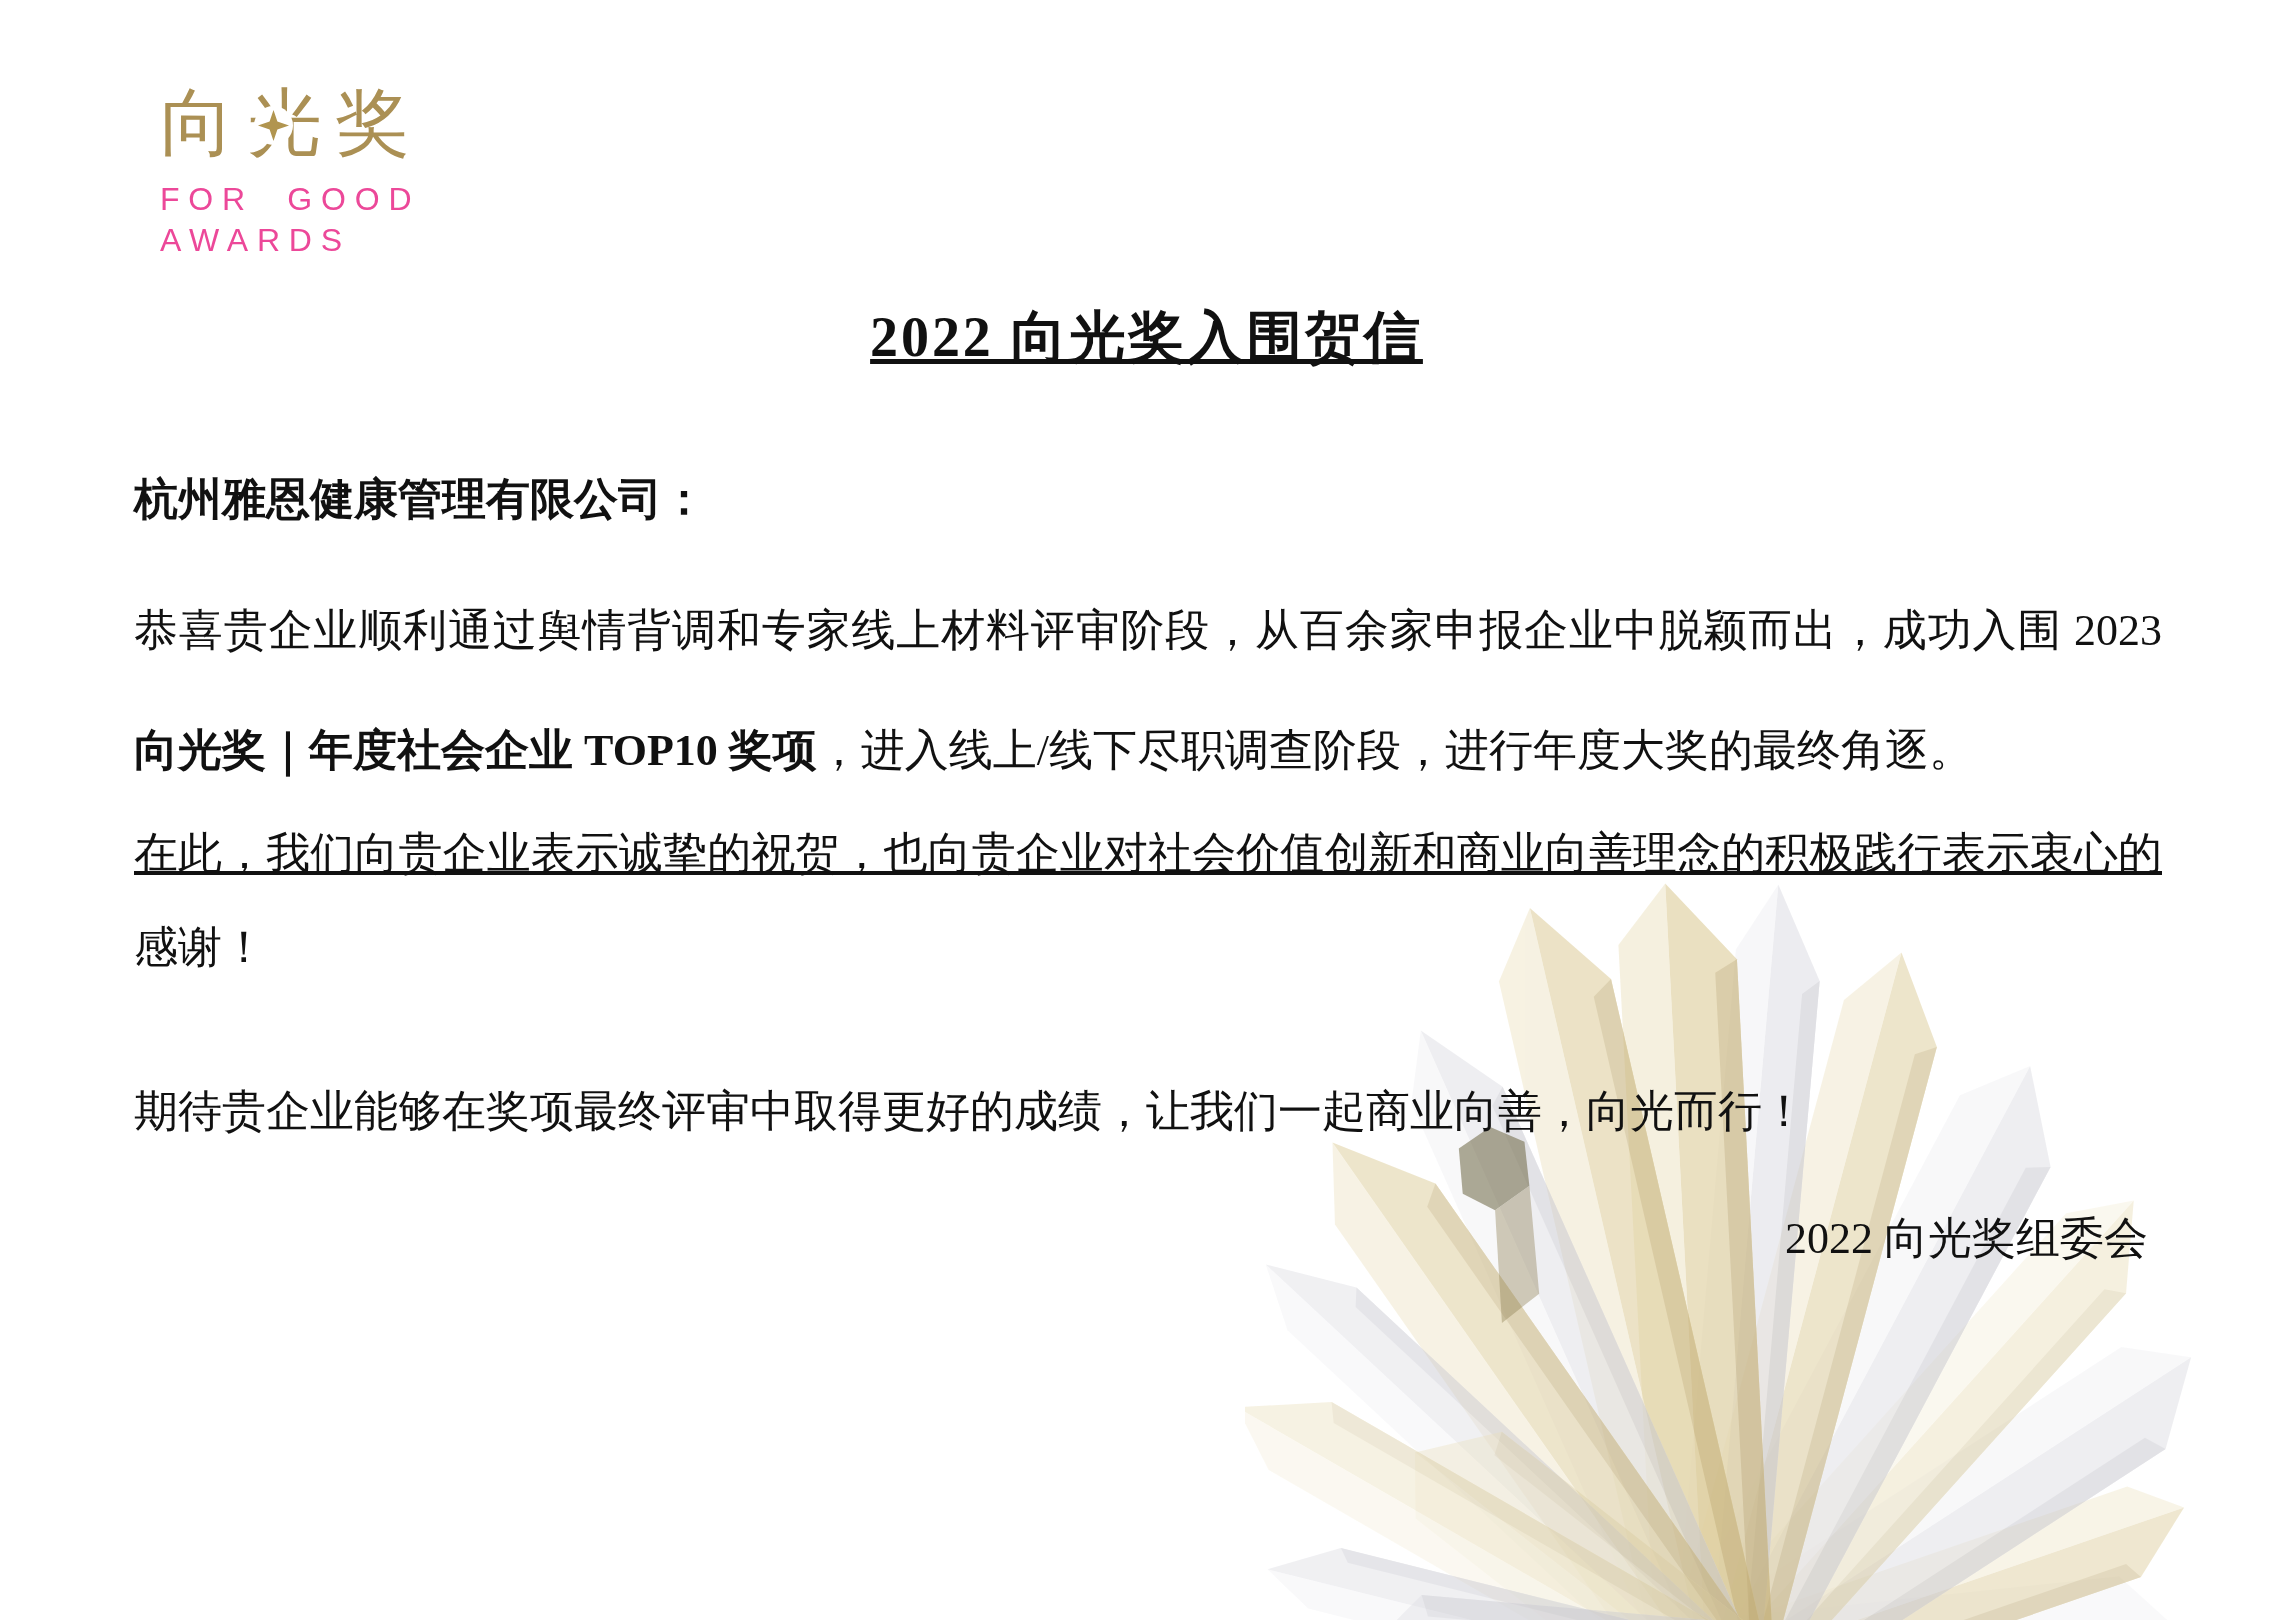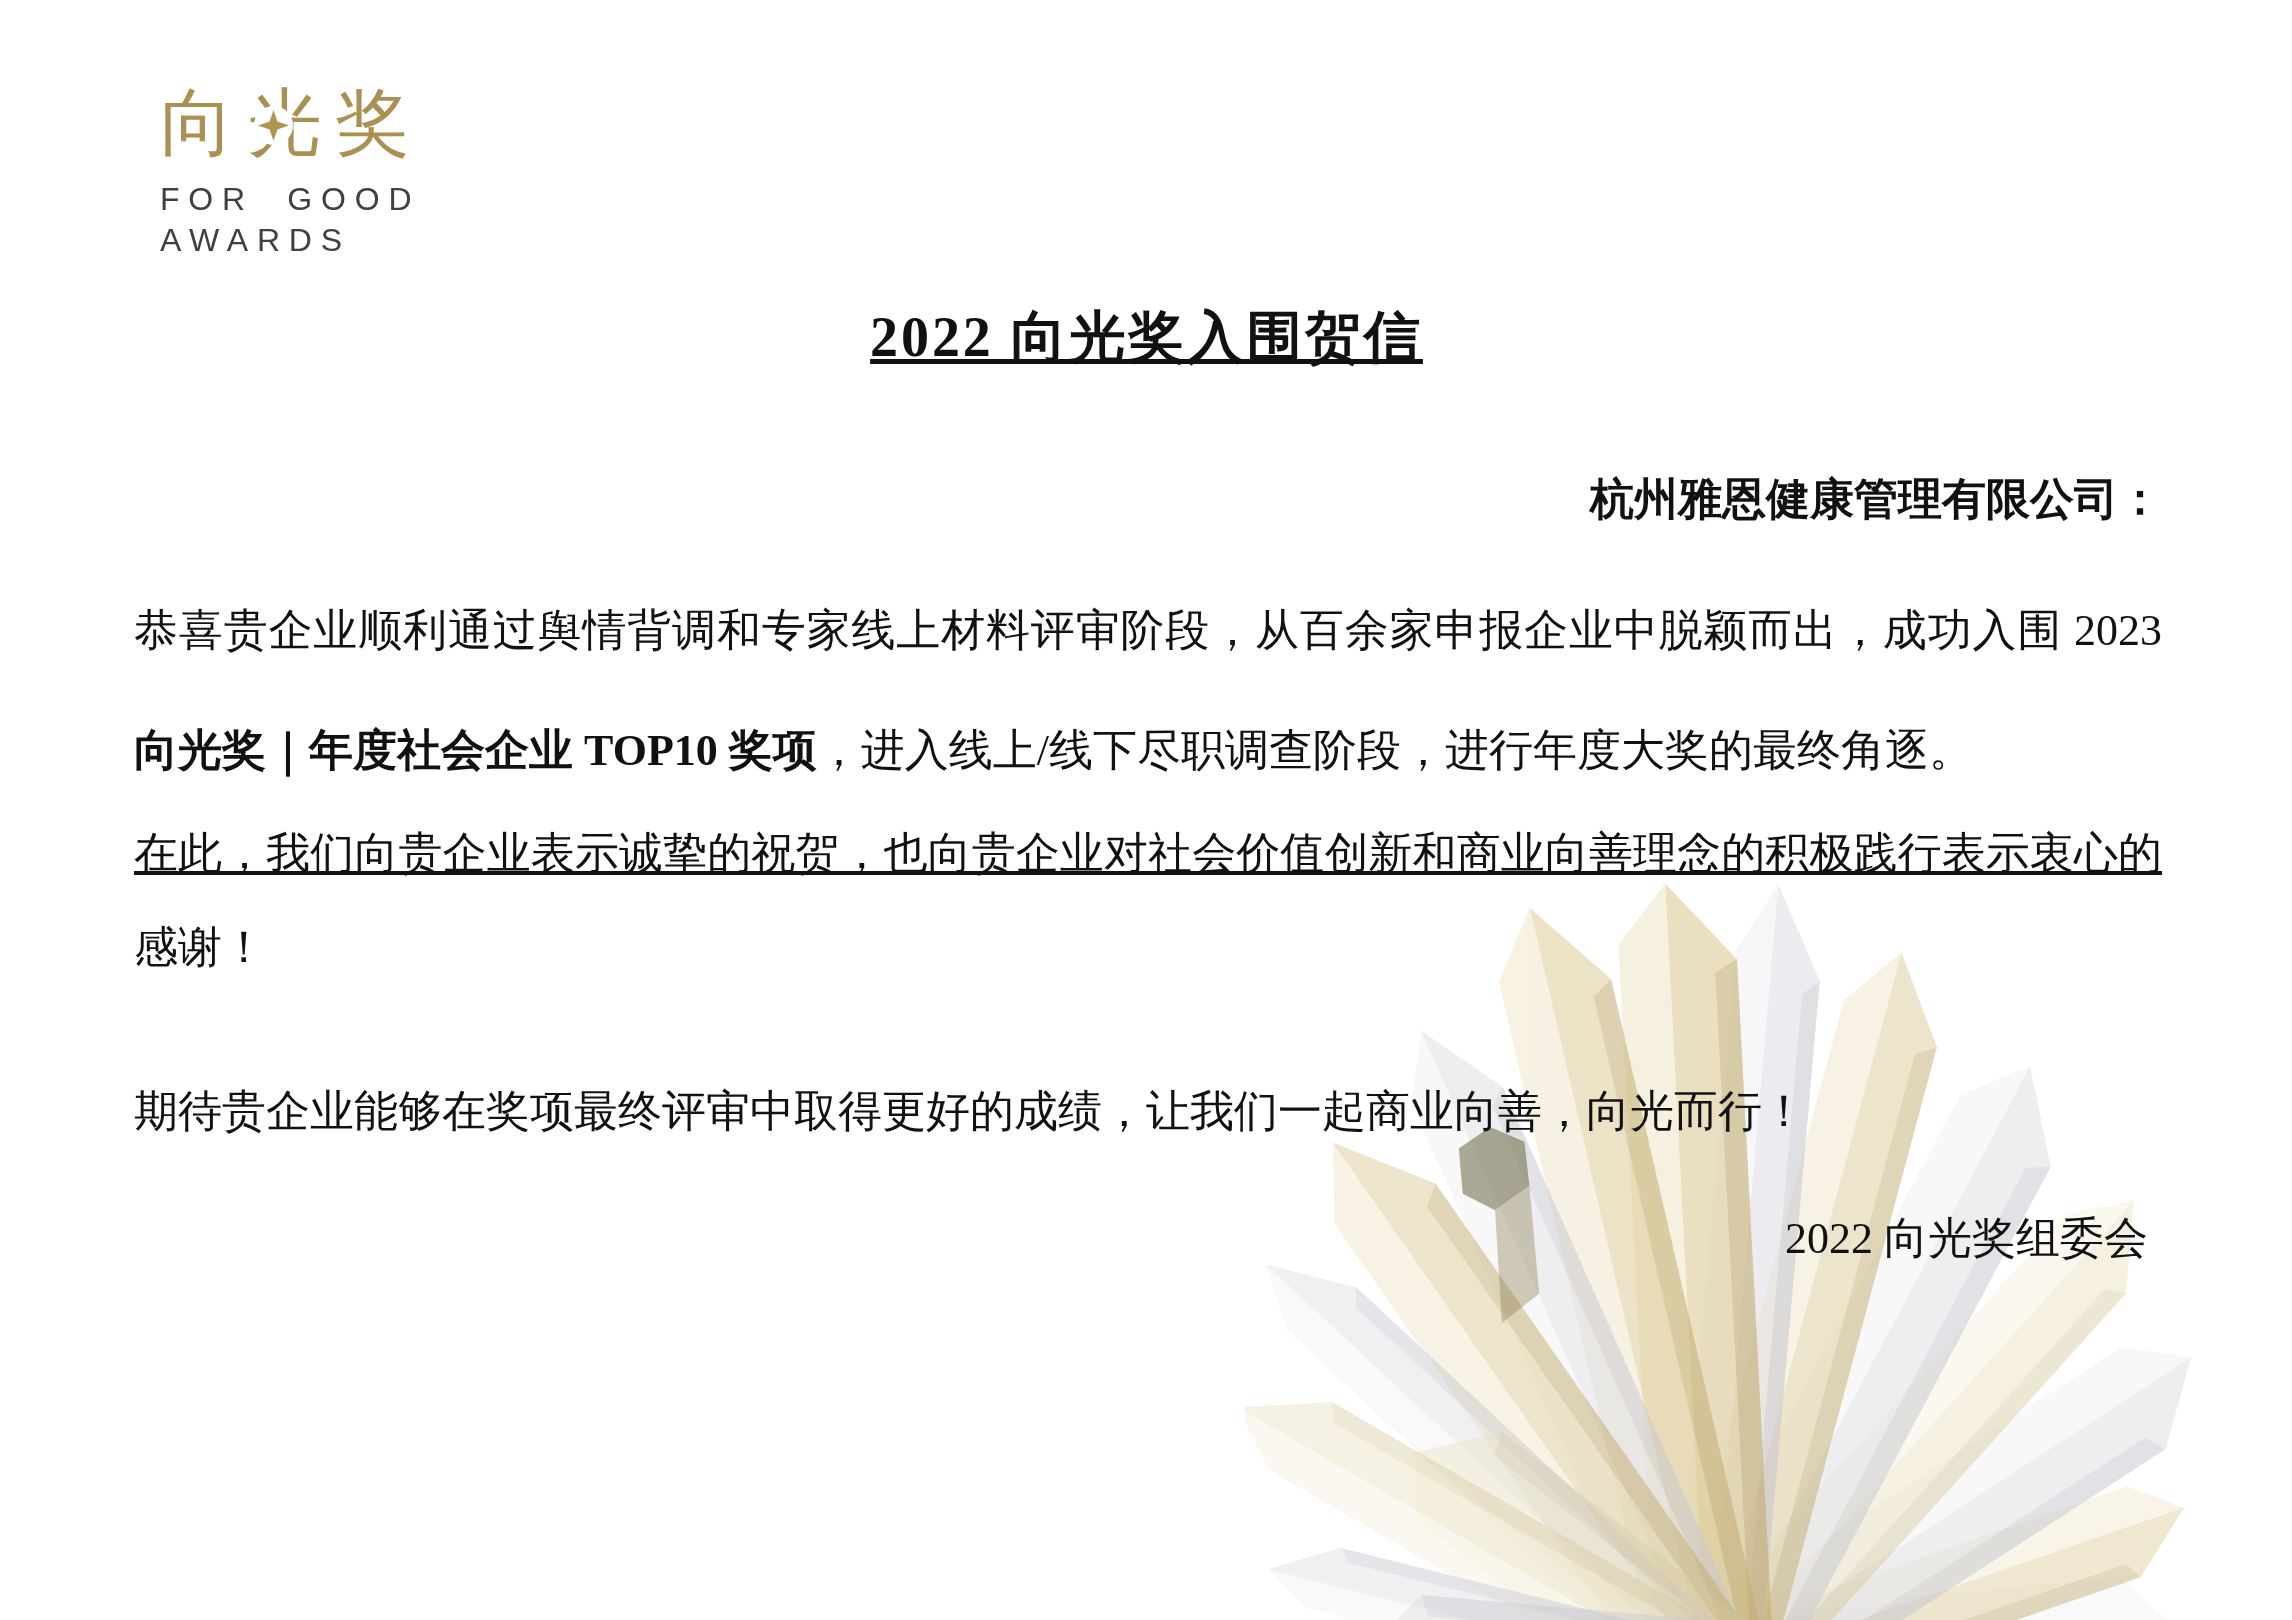--- a/index.html
+++ b/index.html
@@ -17,39 +17,39 @@
     color:#ab9054; font-weight:400; position:relative;
   }
   .logo-sparkle {
     position:absolute; left:94px; top:21.6px; width:39px; height:39px;
     background:#ffffff; border-radius:50%;
     display:flex; align-items:center; justify-content:center;
   }
   .logo-sparkle svg { display:block; }
   .logo-en {
     font-family:"Liberation Sans","DejaVu Sans",sans-serif;
-    color:#404040; font-size:32px; line-height:39px;
+    color:#ec4899; font-size:32px; line-height:39px;
     letter-spacing:8.8px; word-spacing:15.7px; font-weight:400;
   }
   .logo-en1 { margin-top:17.6px; }
   .logo-en2 { margin-top:2px; }
   
   .title {
     position:absolute; left:0; right:0; top:292px;
     text-align:center; font-size:56px; font-weight:bold;
     letter-spacing:2.9px; line-height:90px; z-index:2;text-decoration:underline;
   }
   
   .line {
     position:absolute; left:134px; right:131px;
     font-size:44px; line-height:61px; z-index:2;
     white-space:nowrap;
   }
   .justify { text-align:justify; text-align-last:justify; white-space:normal; }
-  .addressee { top:469px; font-weight:bold;text-align:right; }
+  .addressee { top:469px; font-weight:bold; }
   .p1l1 { top:600px; }
   .p1l2 { top:720px; }
   .p2l1 { top:823px;text-decoration:underline; }
   .p2l2 { top:917px; }
   .p3   { top:1037px;margin-top:44px; }
   .seg-bold { font-weight:bold; }
   .sig {
     position:absolute; right:145px; left:134px; text-align:right;
     font-size:44px; line-height:61px; z-index:2;
   }

